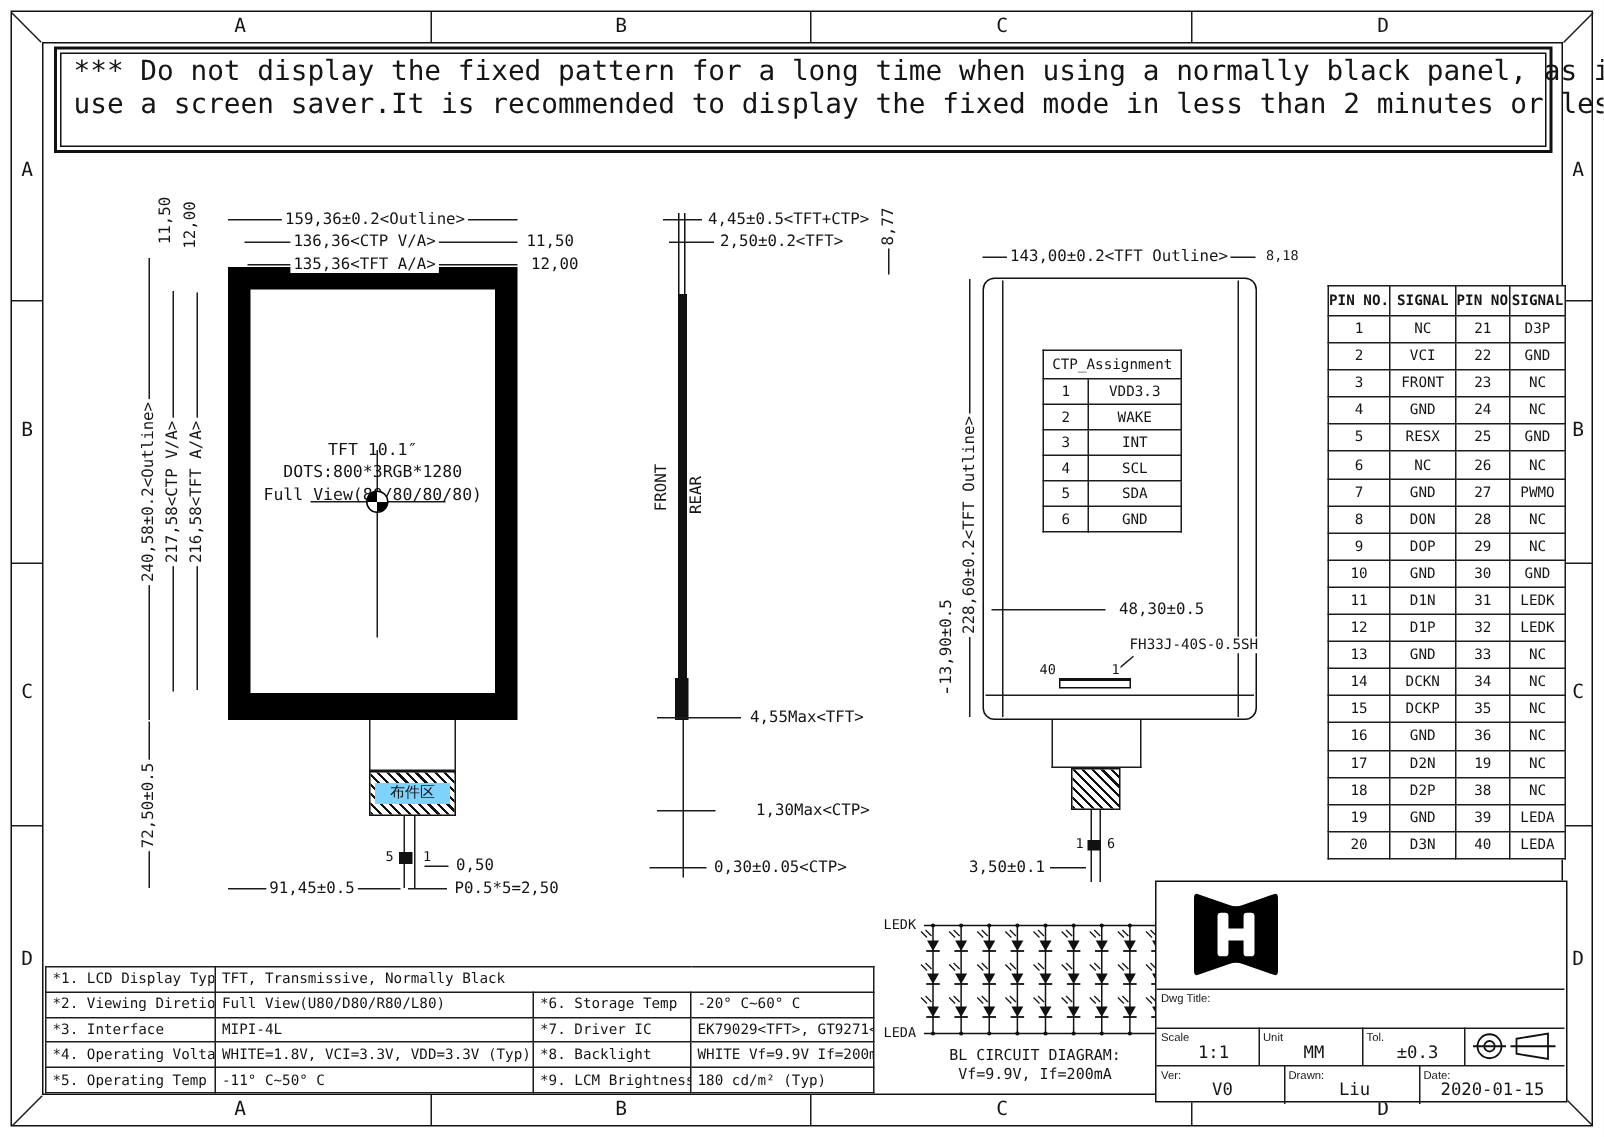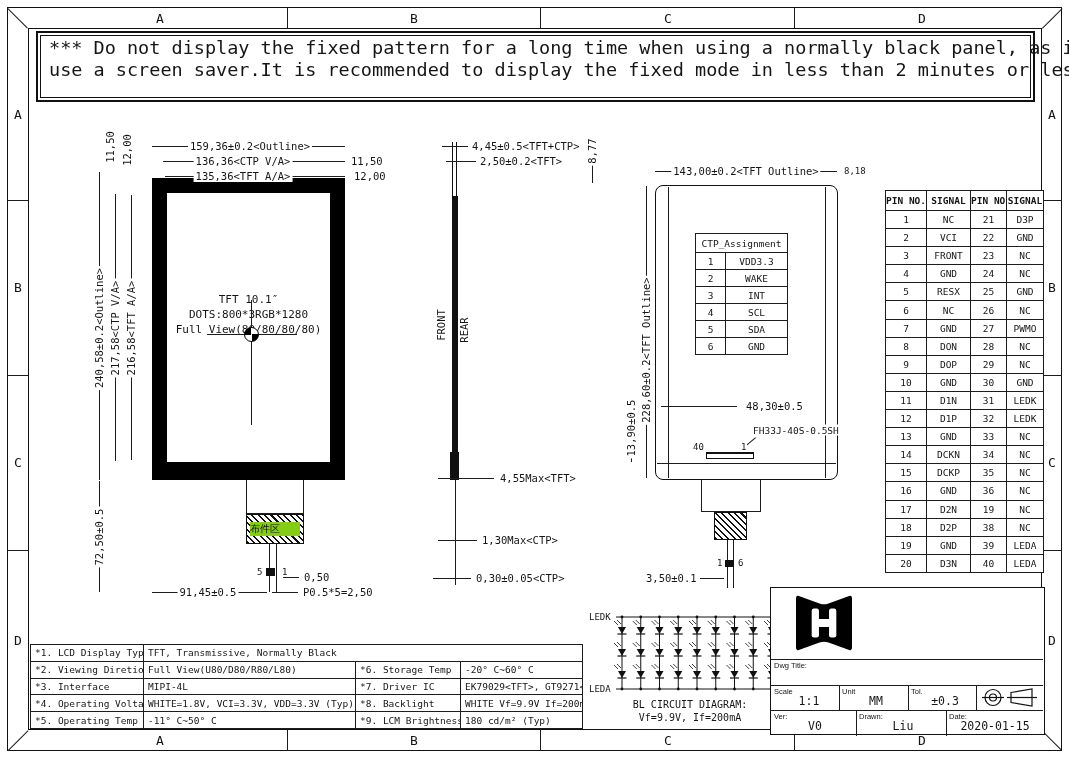--- a/index.html
+++ b/index.html
@@ -25,21 +25,21 @@
       font-size:18.5px;line-height:22px;white-space:nowrap}
 
   
   .bezel{position:absolute;left:152px;top:178px;width:193px;height:302px;background:#fff;
       border:solid #000;border-width:15px 15px 18px 15px}
   .cmark{position:absolute;left:244px;top:327px;width:15px;height:15px;border:1px solid #000;
       border-radius:50%;background:conic-gradient(#fff 0 90deg,#000 90deg 180deg,#fff 180deg 270deg,#000 270deg 360deg)}
   .tab{position:absolute;background:#fff;border:solid #1c1c1c;border-width:0 1px 1px 1px}
   .hatch{position:absolute;background:repeating-linear-gradient(45deg,#111 0 1.5px,#fff 1.5px 4.5px);
       border:1px solid #111}
-  .hatch-lbl{position:absolute;background:#84cc16;font-size:10px;line-height:14px}
+  .hatch-lbl{position:absolute;background:#7dd3fc;text-align:center;font-size:10px;line-height:14px}
 
   
   .sbar{position:absolute;background:#111}
   .sext{position:absolute;background:#fff;border-left:1px solid #111;border-right:1px solid #111}
 
   
   .routline{position:absolute;left:655px;top:185px;width:183px;height:295px;
       border:1.5px solid #111;border-radius:8px}
   .conn{position:absolute;left:706px;top:452px;width:48px;height:7px;border:1px solid #111;border-top:2.5px solid #111}
 
@@ -165,21 +165,21 @@
   <div class="vl" style="left:455px;top:480px;height:105px"></div>
   <div class="vt" style="left:441px;top:325px;background:none">FRONT</div>
   <div class="vt" style="left:464px;top:330px;background:none">REAR</div>
   <div class="hl" style="left:442px;top:146px;width:26px"></div>
   <div class="dll" style="left:471px;top:146px">4,45±0.5&lt;TFT+CTP&gt;</div>
   <div class="hl" style="left:446px;top:161px;width:30px"></div>
   <div class="dll" style="left:479px;top:161px">2,50±0.2&lt;TFT&gt;</div>
   <div class="hl" style="left:438px;top:478px;width:56px"></div>
   <div class="dll" style="left:499px;top:478px">4,55Max&lt;TFT&gt;</div>
   <div class="hl" style="left:438px;top:540px;width:39px"></div>
-  <div class="dll" style="left:481px;top:540px">1,30Max&lt;CTP&gt;</div>
+  <div class="dll" style="left:503px;top:540px">1,30Max&lt;CTP&gt;</div>
   <div class="hl" style="left:433px;top:578px;width:38px"></div>
   <div class="dll" style="left:475px;top:578px">0,30±0.05&lt;CTP&gt;</div>
 
   <div class="vl" style="left:592px;top:140px;height:43px"></div>
   <div class="vt" style="left:592px;top:151px">8,77</div>
   <div class="routline"></div>
   <div class="vl" style="left:668px;top:187px;height:291px"></div>
   <div class="vl" style="left:825px;top:187px;height:291px"></div>
   <div class="hl" style="left:657px;top:463px;width:179px"></div>
   <div class="hl" style="left:655px;top:171px;width:182px"></div>

